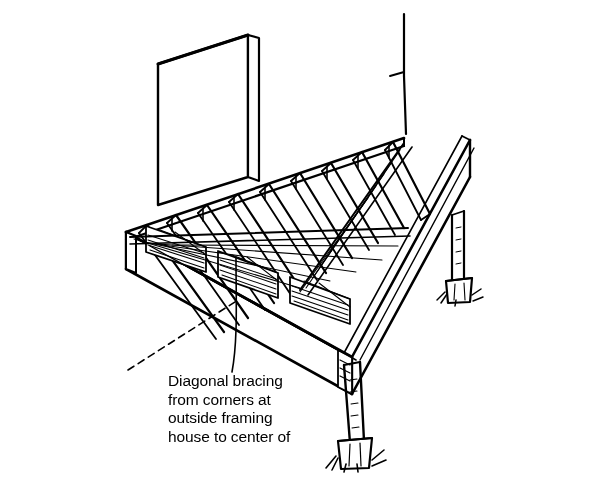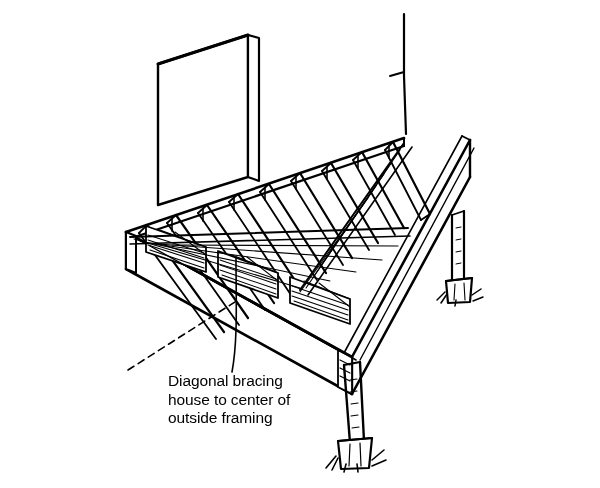--- a/index.html
+++ b/index.html
@@ -286,17 +286,18 @@
 
       <g>
         <path d="M128 370 L238 300" stroke-width="1.6" stroke-dasharray="7 5" fill="none"></path>
       </g>
 
     </g>
   </svg>
 
   <div class="caption-block">
     <span class="caption-line">Diagonal bracing</span>
+    <span class="caption-line">from corners at</span>
+    <span class="caption-line">outside framing</span>
     <span class="caption-line">house to center of</span>
-    <span class="caption-line">outside framing</span>
   </div>
 
 </div>
 
 </body></html>

